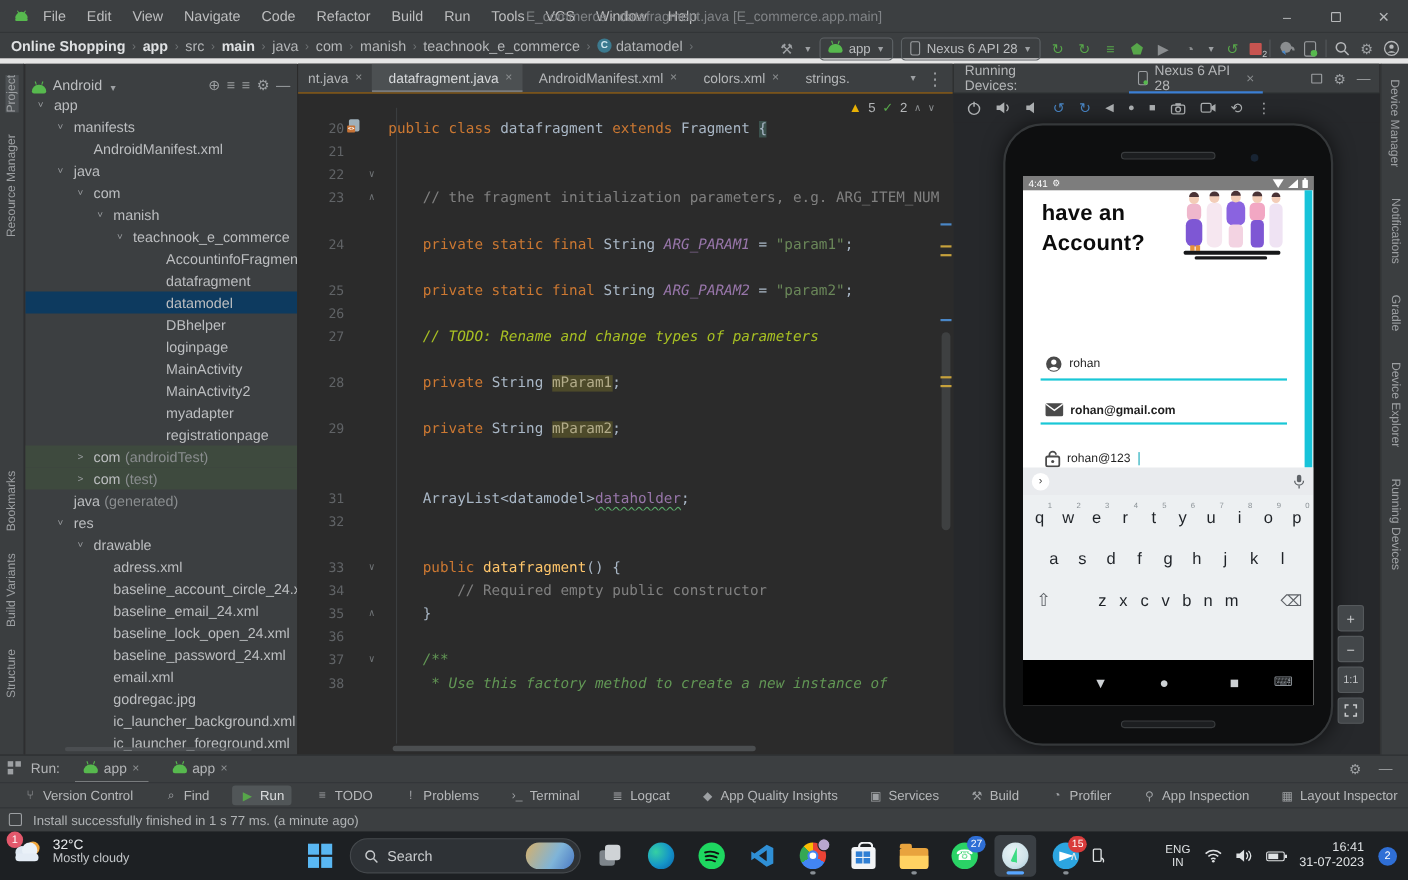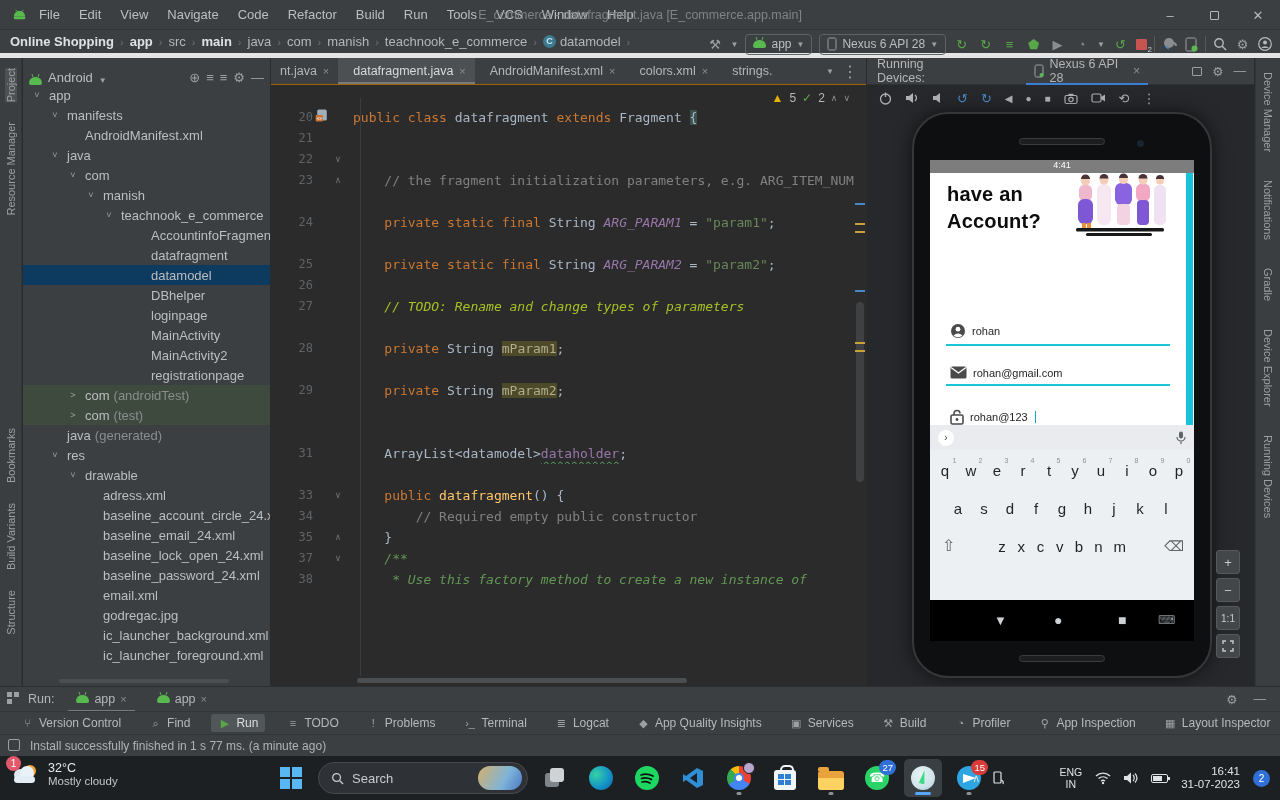--- a/index.html
+++ b/index.html
@@ -93,21 +93,21 @@
   #dev-head-end { margin-left:auto; display:flex; align-items:center; gap:10px; padding-right:8px; color:#9da0a3; }
   #dev-toolbar { height:26px; display:flex; align-items:center; gap:13px; padding-left:12px; color:#aeb1b3; background:#26282b; font-size:13px; }
   #dev-toolbar svg { display:block; }
 
   
   #phone { position:absolute; left:45px; top:54px; width:300px; height:566px; background:#0e0f10;
     border-radius:36px; border:2px solid #35383a; box-shadow:0 0 18px rgba(0,0,0,.6); }
   .speaker { position:absolute; left:50%; transform:translateX(-50%); width:86px; height:7px; background:#1c1e20; border:1px solid #3a3d3f; border-radius:4px; }
   #cam-dot { position:absolute; right:66px; top:26px; width:7px; height:7px; border-radius:50%; background:#182433; }
   #screen { position:absolute; left:16px; top:46px; width:264px; height:481px; background:#fff; overflow:hidden; }
-  #sbar { height:13px; background:#7d7d7d; color:#fff; font-size:9px; display:flex; align-items:center; padding:0 5px; gap:4px;flex-direction:column; }
+  #sbar { height:13px; background:#7d7d7d; color:#fff; font-size:9px; display:flex; align-items:center; padding:0 5px; gap:4px; }
   #sbar .sp { flex:1; }
   #appbody { position:relative; height:252px; }
   #heading { position:absolute; left:17px; top:8px; font-weight:bold; color:#0c0c0c; font-size:20px; line-height:27px; letter-spacing:.2px; }
   #illus { position:absolute; right:24px; top:2px; }
   .field { position:absolute; left:20px; width:212px; display:flex; align-items:center; gap:6px; }
   .field .fval { font-size:11px; color:#1f1f1f; }
   .field::after { content:""; position:absolute; left:-4px; right:-8px; bottom:-7px; height:2px; background:#19c7d6; }
   .cursorbar { display:inline-block; width:1px; height:12px; background:#13a8b8; vertical-align:-2px; margin-left:1px; }
   #cyanstrip { position:absolute; right:1px; top:13px; width:7px; height:252px; background:#17c3d9; }
   #suggbar { position:absolute; left:0; top:265px; width:264px; height:25px; background:#e9ebee; display:flex; align-items:center; padding:0 8px; }
@@ -485,20 +485,27 @@
           </div>
 
           <div class="trow">
             <span class="d6"></span>
             <span class="chev"></span>
             <span class="ic- class"></span>
             <span class="lbl">MainActivity2</span>
             <span class="sfx"></span>
           </div>
 
+          <div class="trow">
+            <span class="d6"></span>
+            <span class="chev"></span>
+            <span class="ic- class"></span>
+            <span class="lbl">myadapter</span>
+            <span class="sfx"></span>
+          </div>
 
           <div class="trow">
             <span class="d6"></span>
             <span class="chev"></span>
             <span class="ic- class"></span>
             <span class="lbl">registrationpage</span>
             <span class="sfx"></span>
           </div>
 
           <div class="trow test">
@@ -820,20 +827,28 @@
 
           <div class="crow">
             <div class="gut">
               <span class="num">31</span>
               <span class="gic"></span>
               <span class="fold"></span>
             </div>
             <div class="ctext"><span class="pl">    </span><span class="pl">ArrayList&lt;datamodel&gt;</span><span class="fldw">dataholder</span><span class="pl">;</span></div>
           </div>
 
+          <div class="crow">
+            <div class="gut">
+              <span class="num">32</span>
+              <span class="gic"></span>
+              <span class="fold"></span>
+            </div>
+            <div class="ctext"></div>
+          </div>
 
           <div class="crow">
             <div class="gut">
               <span class="num"></span>
               <span class="gic"></span>
               <span class="fold"></span>
             </div>
             <div class="ctext"></div>
           </div>
 
@@ -857,20 +872,28 @@
 
           <div class="crow">
             <div class="gut">
               <span class="num">35</span>
               <span class="gic"></span>
               <span class="fold">∧</span>
             </div>
             <div class="ctext"><span class="pl">    }</span></div>
           </div>
 
+          <div class="crow">
+            <div class="gut">
+              <span class="num">36</span>
+              <span class="gic"></span>
+              <span class="fold"></span>
+            </div>
+            <div class="ctext"></div>
+          </div>
 
           <div class="crow">
             <div class="gut">
               <span class="num">37</span>
               <span class="gic"></span>
               <span class="fold">∨</span>
             </div>
             <div class="ctext"><span class="pl">    </span><span class="doc">/**</span></div>
           </div>
 
@@ -993,21 +1016,21 @@
             </svg>
 
             <div class="field" style="top:150px;">
               <svg width="16" height="16" viewBox="0 0 16 16">
                 <circle cx="8" cy="8" r="7" fill="#4a4a4a"></circle>
                   <circle cx="8" cy="6.2" r="2.4" fill="#fff"></circle>
                   <path d="M3.5 12.5 q4.5-4 9 0 a7 7 0 0 1 -9 0" fill="#fff"></path>
               </svg>
               <span class="fval">rohan</span>
             </div>
-            <div class="field" style="top:193px;">
+            <div class="field" style="top:193px;font-weight:bold;">
               <svg width="17" height="13" viewBox="0 0 17 13">
                 <rect x="0.5" y="0.5" width="16" height="12" rx="1.5" fill="#4a4a4a"></rect>
                   <path d="M1 1.5 l7.5 5.5 7.5-5.5" stroke="#fff" stroke-width="1.4" fill="none"></path>
               </svg>
               <span class="fval">rohan@gmail.com</span>
             </div>
             <div class="field" style="top:236px;">
               <svg width="14" height="16" viewBox="0 0 14 16">
                 <rect x="1" y="6" width="12" height="9" rx="1.5" fill="none" stroke="#4a4a4a" stroke-width="1.6"></rect>
                 <path d="M4 6 V4.5 a3 3 0 0 1 6 0" fill="none" stroke="#4a4a4a" stroke-width="1.6"></path>

